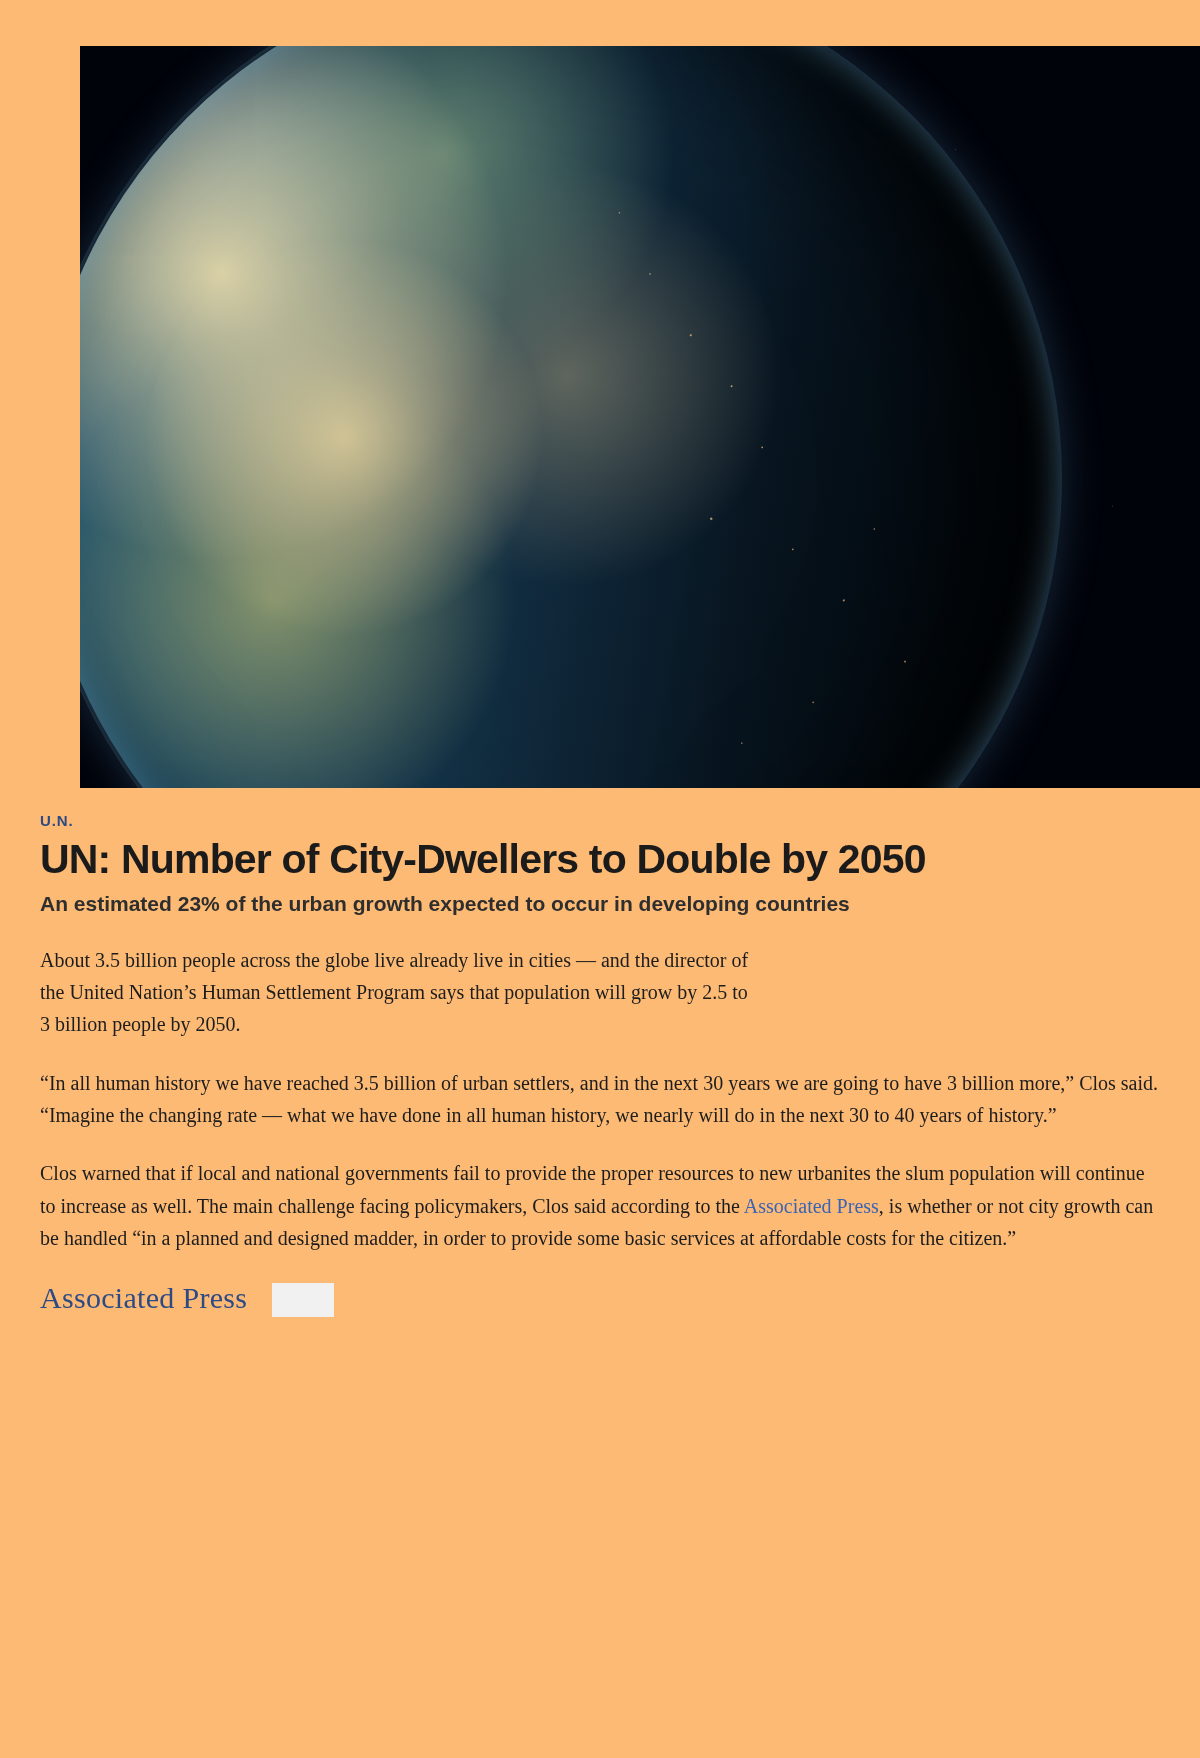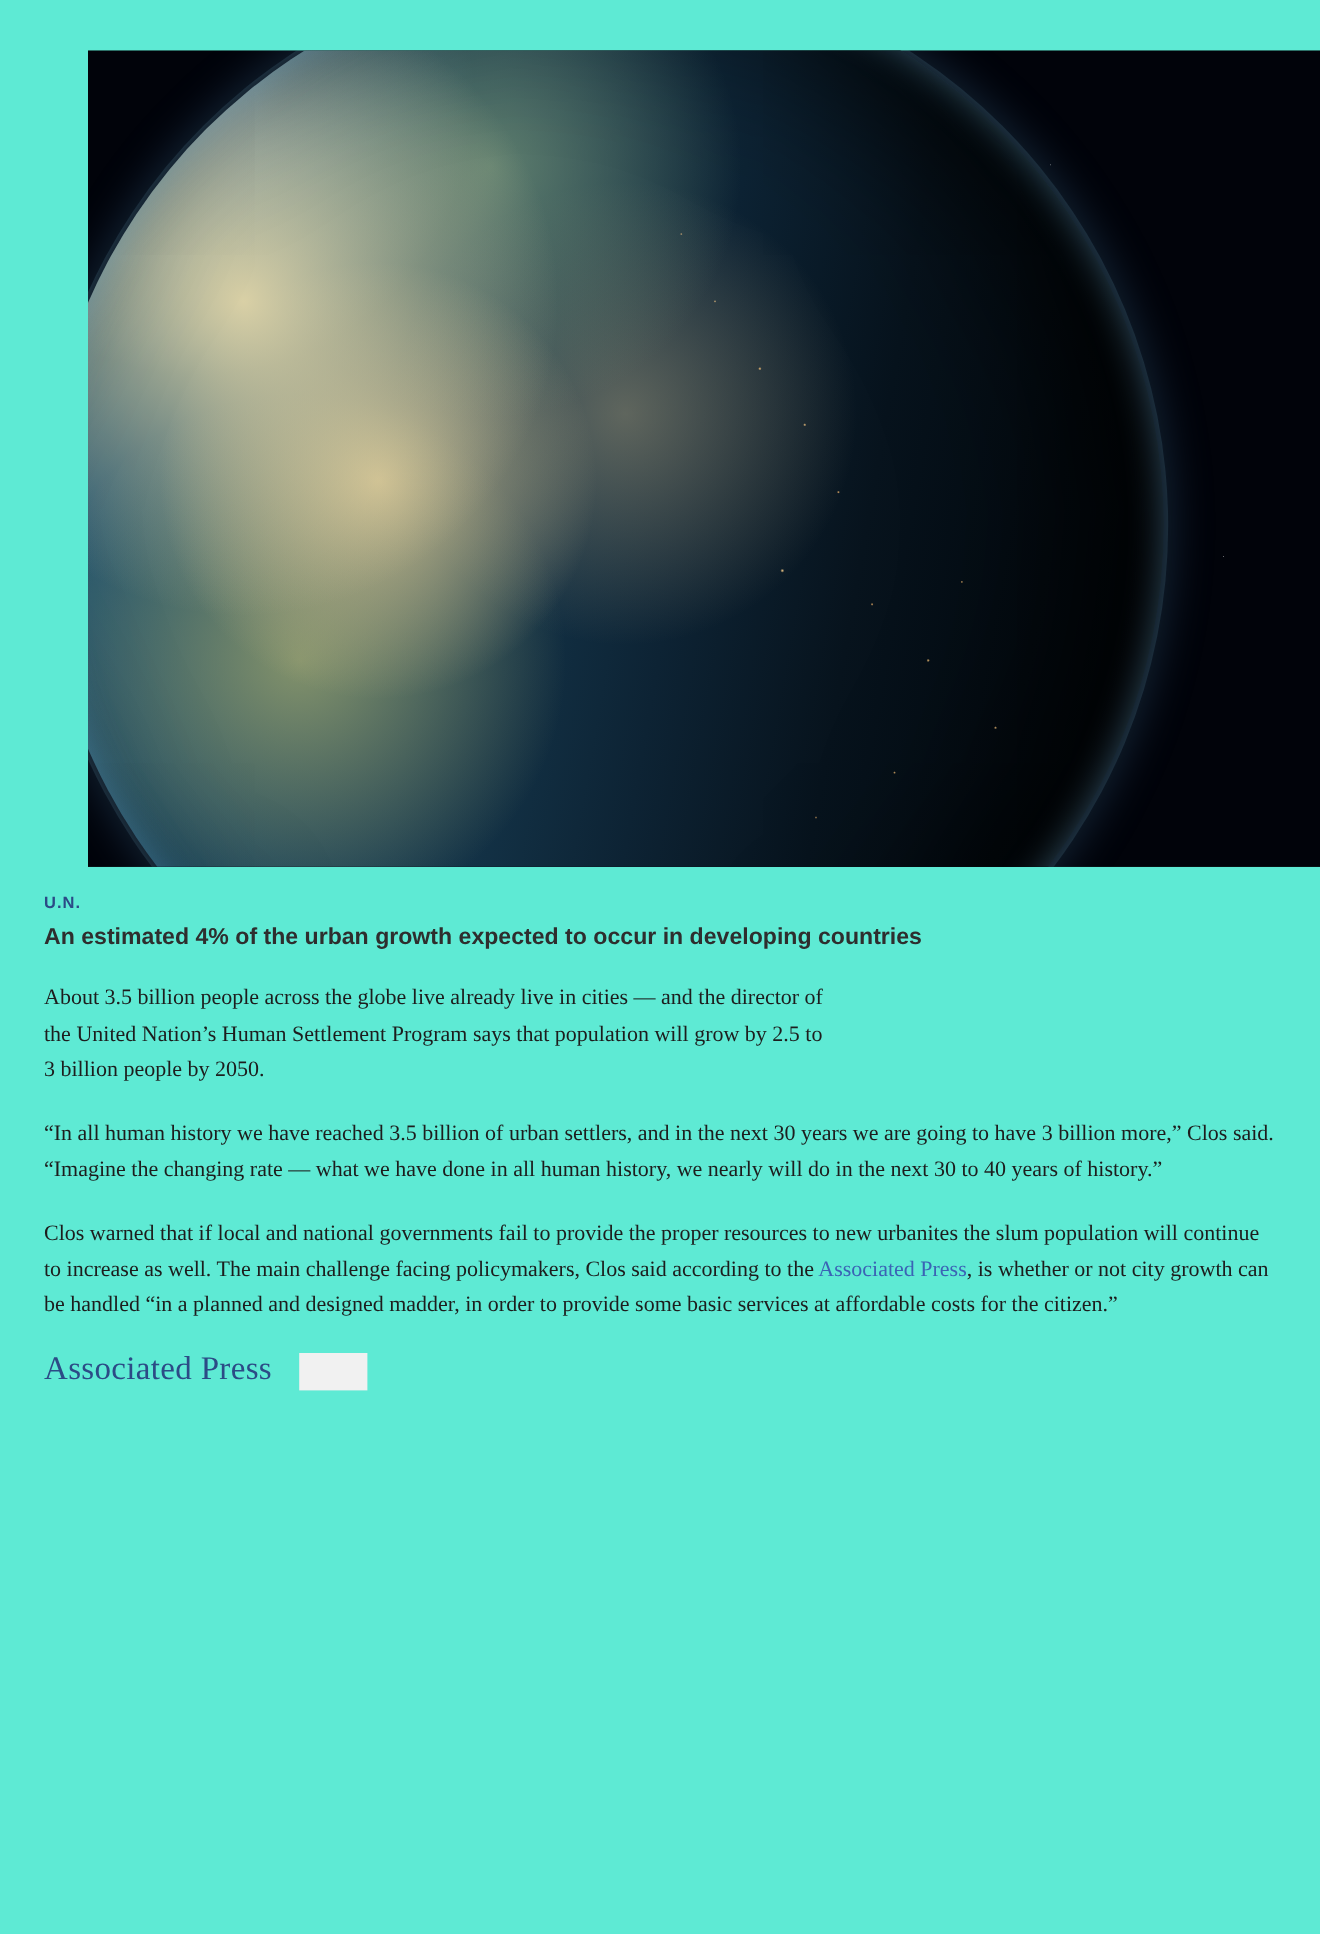--- a/index.html
+++ b/index.html
@@ -11,21 +11,21 @@
     width: 1200px;
     height: 1758px;
     font-family: "Liberation Sans", sans-serif;
     color: #1a1a1a;
     overflow: hidden;
   }
   .page {
     width: 1200px;
     height: 1758px;
     position: relative;
-    background: #5eead4;
+    background: #fdba74;
   }
   .article {
     position: absolute;
     left: 40px;
     top: 30px;
     width: 1122px;
   }
 
   
   .hero {
@@ -167,22 +167,23 @@
     <figure class="hero">
       <div class="hero-space"></div>
       <div class="globe">
         <div class="globe-night"></div>
       </div>
       <div class="globe-atmo" style="left:-46px;top:-82px;width:1028px;height:1028px;position:absolute;"></div>
     </figure>
 
     <div class="kicker">U.N.</div>
 
+    <h1 class="headline">UN: Number of City-Dwellers to Double by 2050</h1>
 
-    <h2 class="subhead">An estimated 4% of the urban growth expected to occur in developing countries</h2>
+    <h2 class="subhead">An estimated 23% of the urban growth expected to occur in developing countries</h2>
 
     <div class="body">
       <p class="narrow">About 3.5 billion people across the globe live already live in cities — and the director of the United Nation’s Human Settlement Program says that population will grow by 2.5 to 3 billion people by 2050.</p>
       <p>“In all human history we have reached 3.5 billion of urban settlers, and in the next 30 years we are going to have 3 billion more,” Clos said. “Imagine the changing rate — what we have done in all human history, we nearly will do in the next 30 to 40 years of history.”</p>
       <p>
         <span>Clos warned that if local and national governments fail to provide the proper resources to new urbanites the slum population will continue to increase as well. The main challenge facing policymakers, Clos said according to the </span><a href="#">Associated Press</a><span>, is whether or not city growth can be handled “in a planned and designed madder, in order to provide some basic services at affordable costs for the citizen.”</span>
       </p>
     </div>
 
     <div class="credit">

